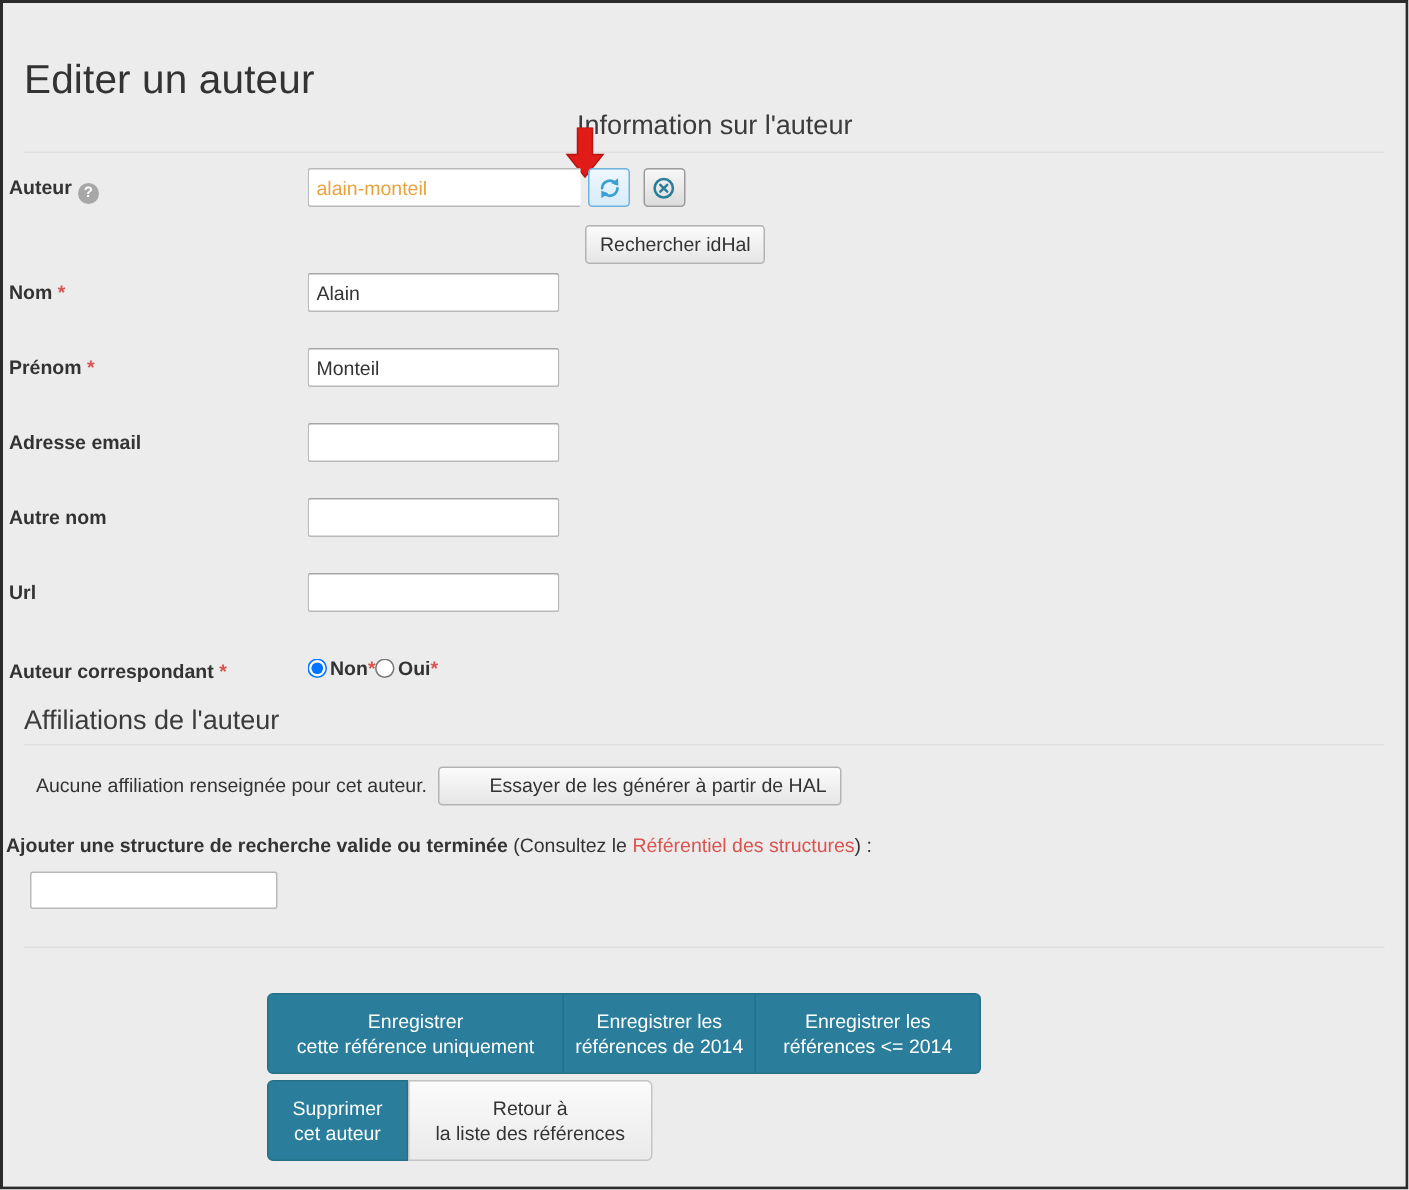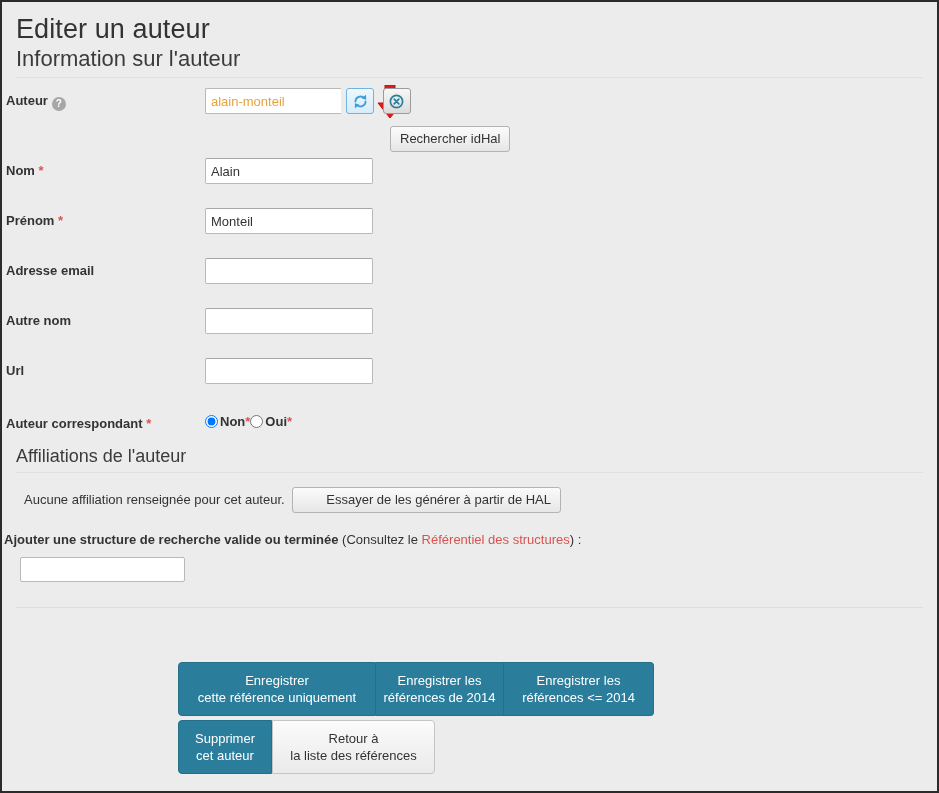--- a/index.html
+++ b/index.html
@@ -29,27 +29,29 @@
   
   .page-header {
     padding: 10px 0 0 14px;
   }
   .page-title {
     font-size: 27px;
     font-weight: normal;
     color: #333333;
     line-height: 34px;
     letter-spacing: 0.1px;
+    margin-top: 24px;
   }
   .page-subtitle {
-    font-size: 22px;
+    font-size: 18px;
     font-weight: normal;
     color: #3b3b3b;
     line-height: 24px;
     margin-top: 1px;
+    text-align: center;
   }
   .hr-light {
     height: 1px;
     background: #e0e0e0;
     margin: 6px 14px 0 14px;
   }
 
   
   .form {
     position: relative;
@@ -84,21 +86,21 @@
     font-family: "Liberation Sans", sans-serif;
     font-size: 13px;
     color: #333333;
     background: #ffffff;
     border: 1px solid #b9b9b9;
     border-top-color: #a6a6a6;
     border-radius: 2px;
     outline: none;
   }
   input.txt.idhal {
-    width: 136px;
+    width: 182px;
     color: #e8a33d;
     border: 1px solid #b9b9b9;
     border-right: none;
     border-radius: 2px 0 0 2px;
   }
 
   
   .help-icon {
     display: inline-block;
     width: 14px;

